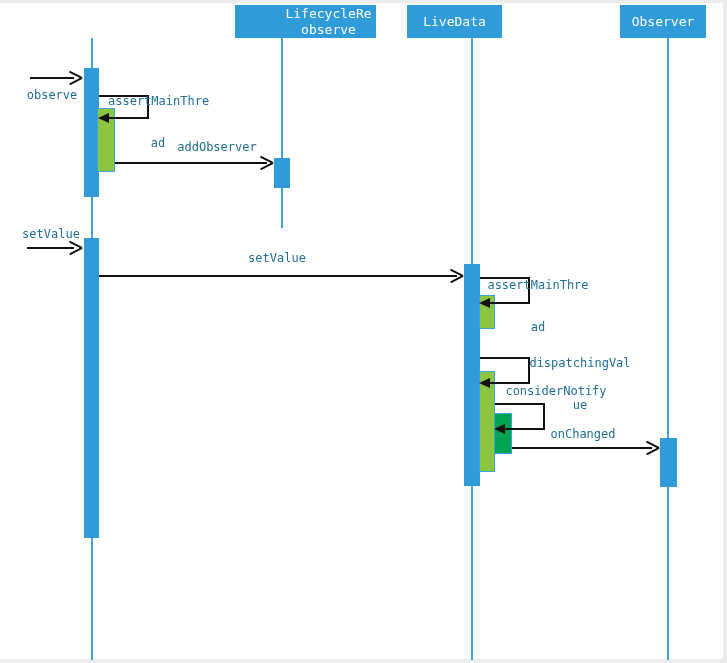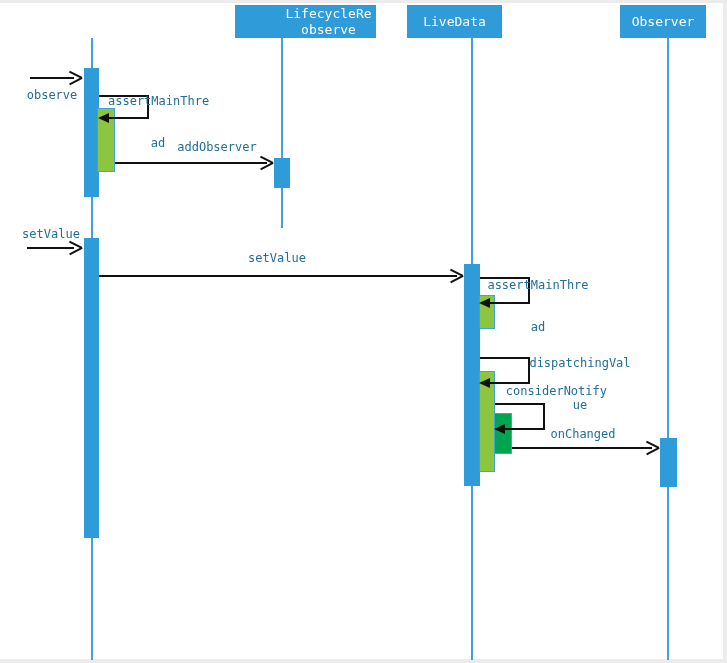--- a/index.html
+++ b/index.html
@@ -124,17 +124,17 @@
   <div class="msg-label" style="left:487px;top:250px;width:102px;">
     <div>assertMainThre</div>
     <div>ad</div>
   </div>
 
   <div class="msg-label" style="left:486px;top:328px;width:108px;margin-left:40px;">
     <div>dispatchingVal</div>
     <div>ue</div>
   </div>
 
-  <div class="msg-label" style="left:505px;top:384px;width:102px;text-align:right;">considerNotify</div>
+  <div class="msg-label" style="left:505px;top:384px;width:102px;">considerNotify</div>
 
   <div class="msg-label" style="left:548px;top:427px;width:70px;">onChanged</div>
 
 </div>
 
 </body></html>

